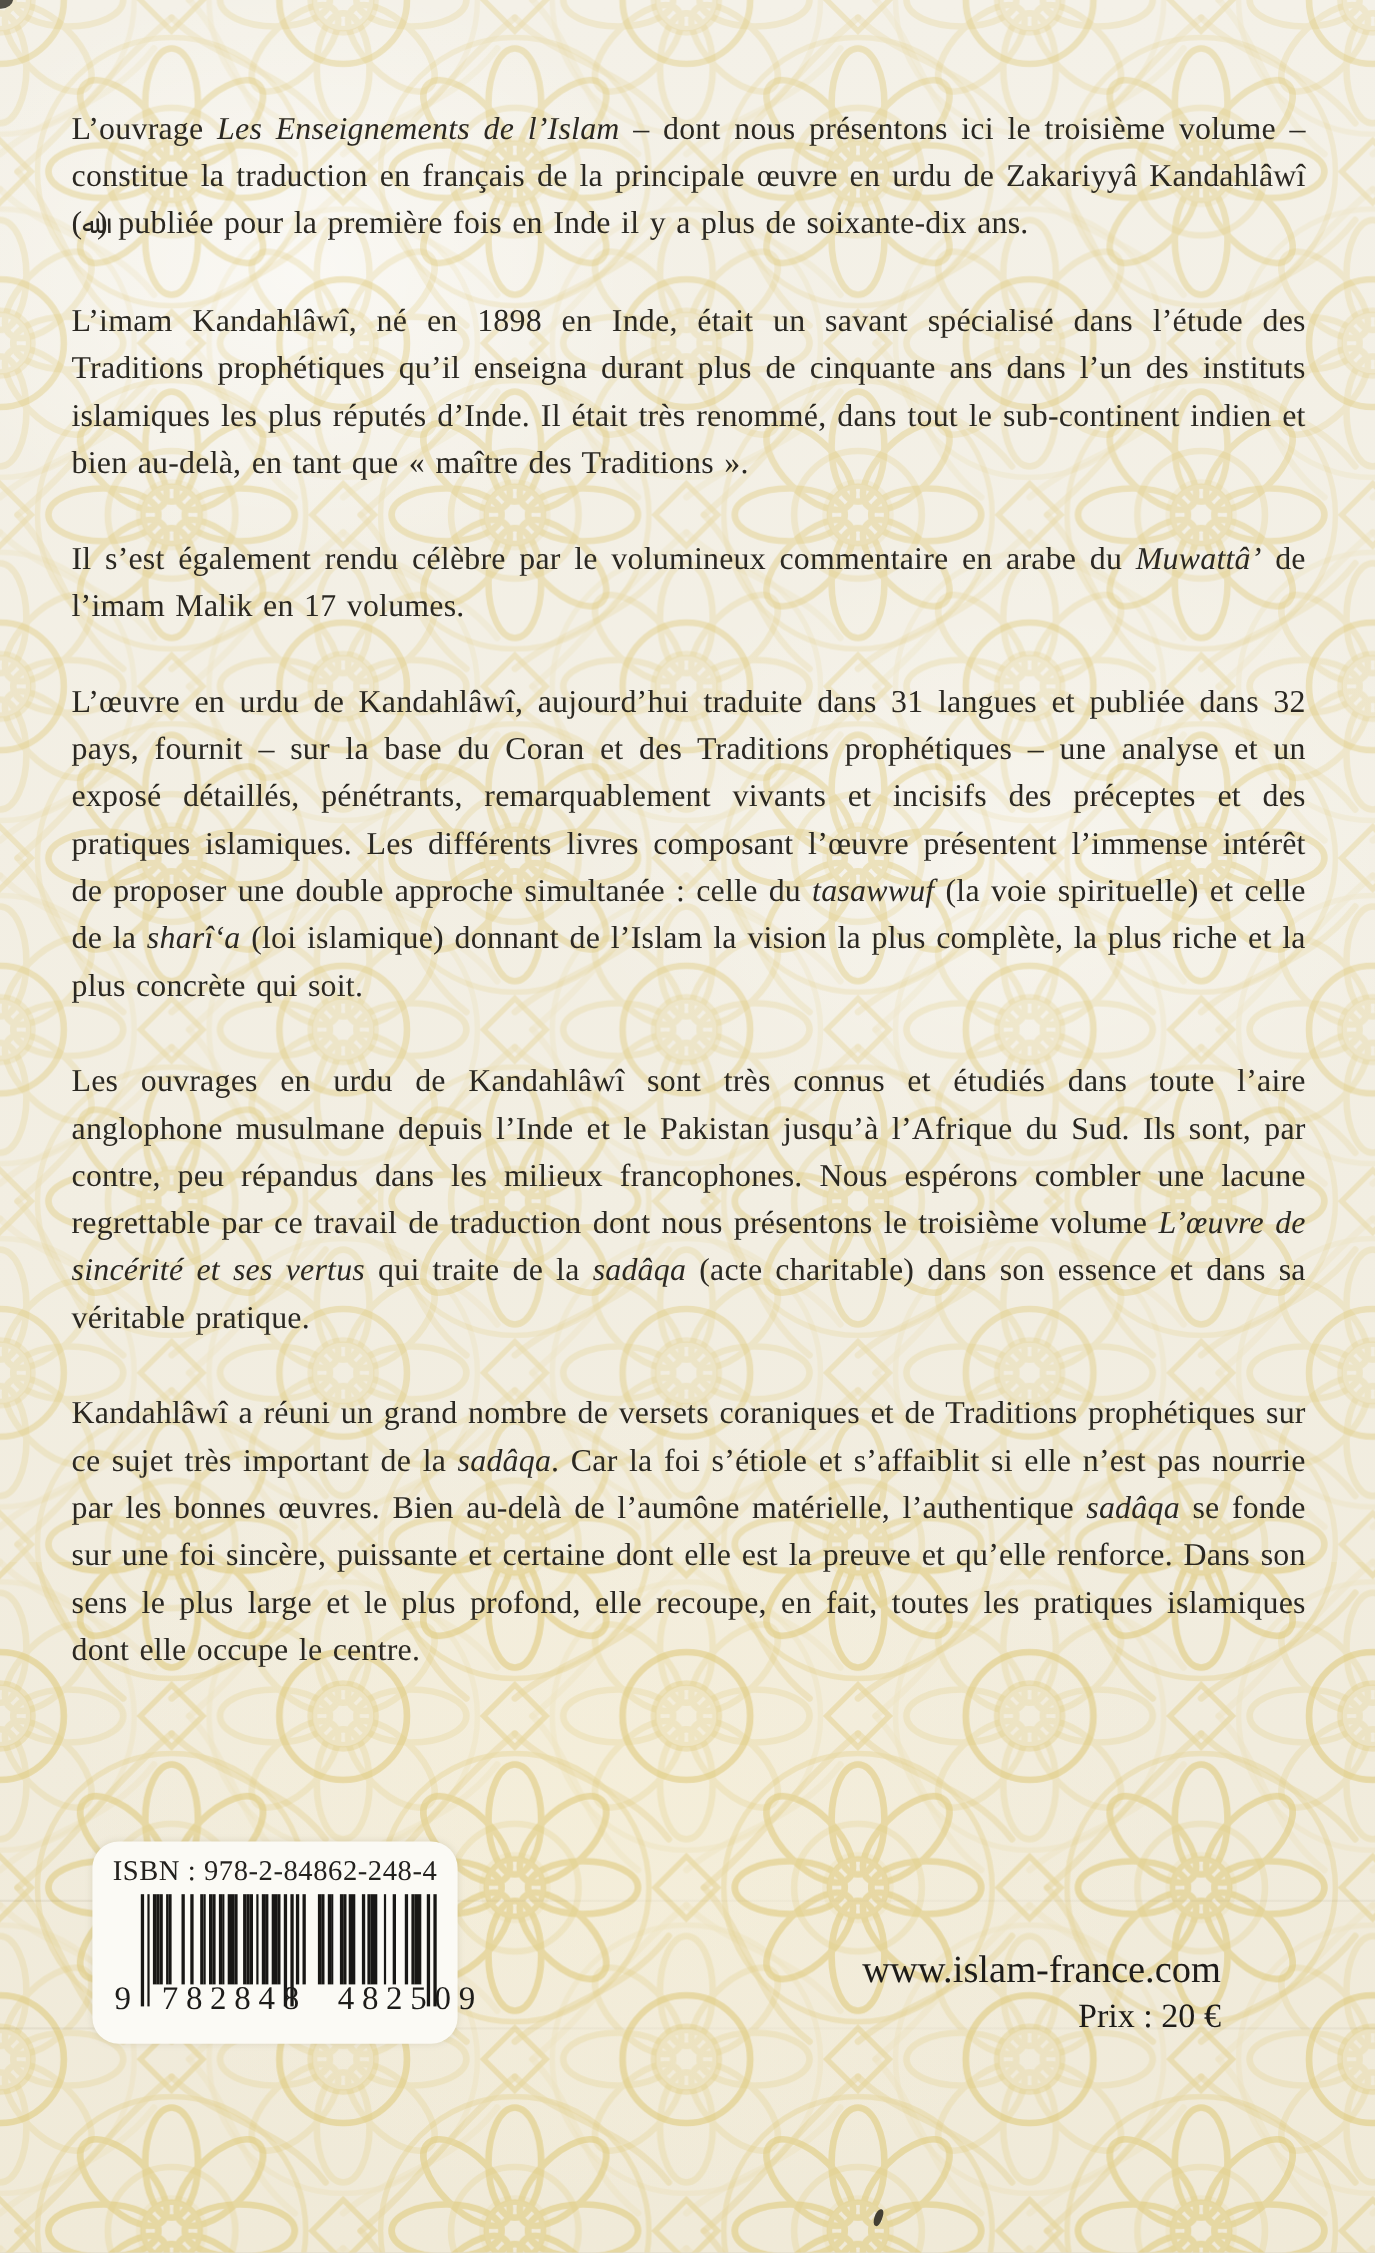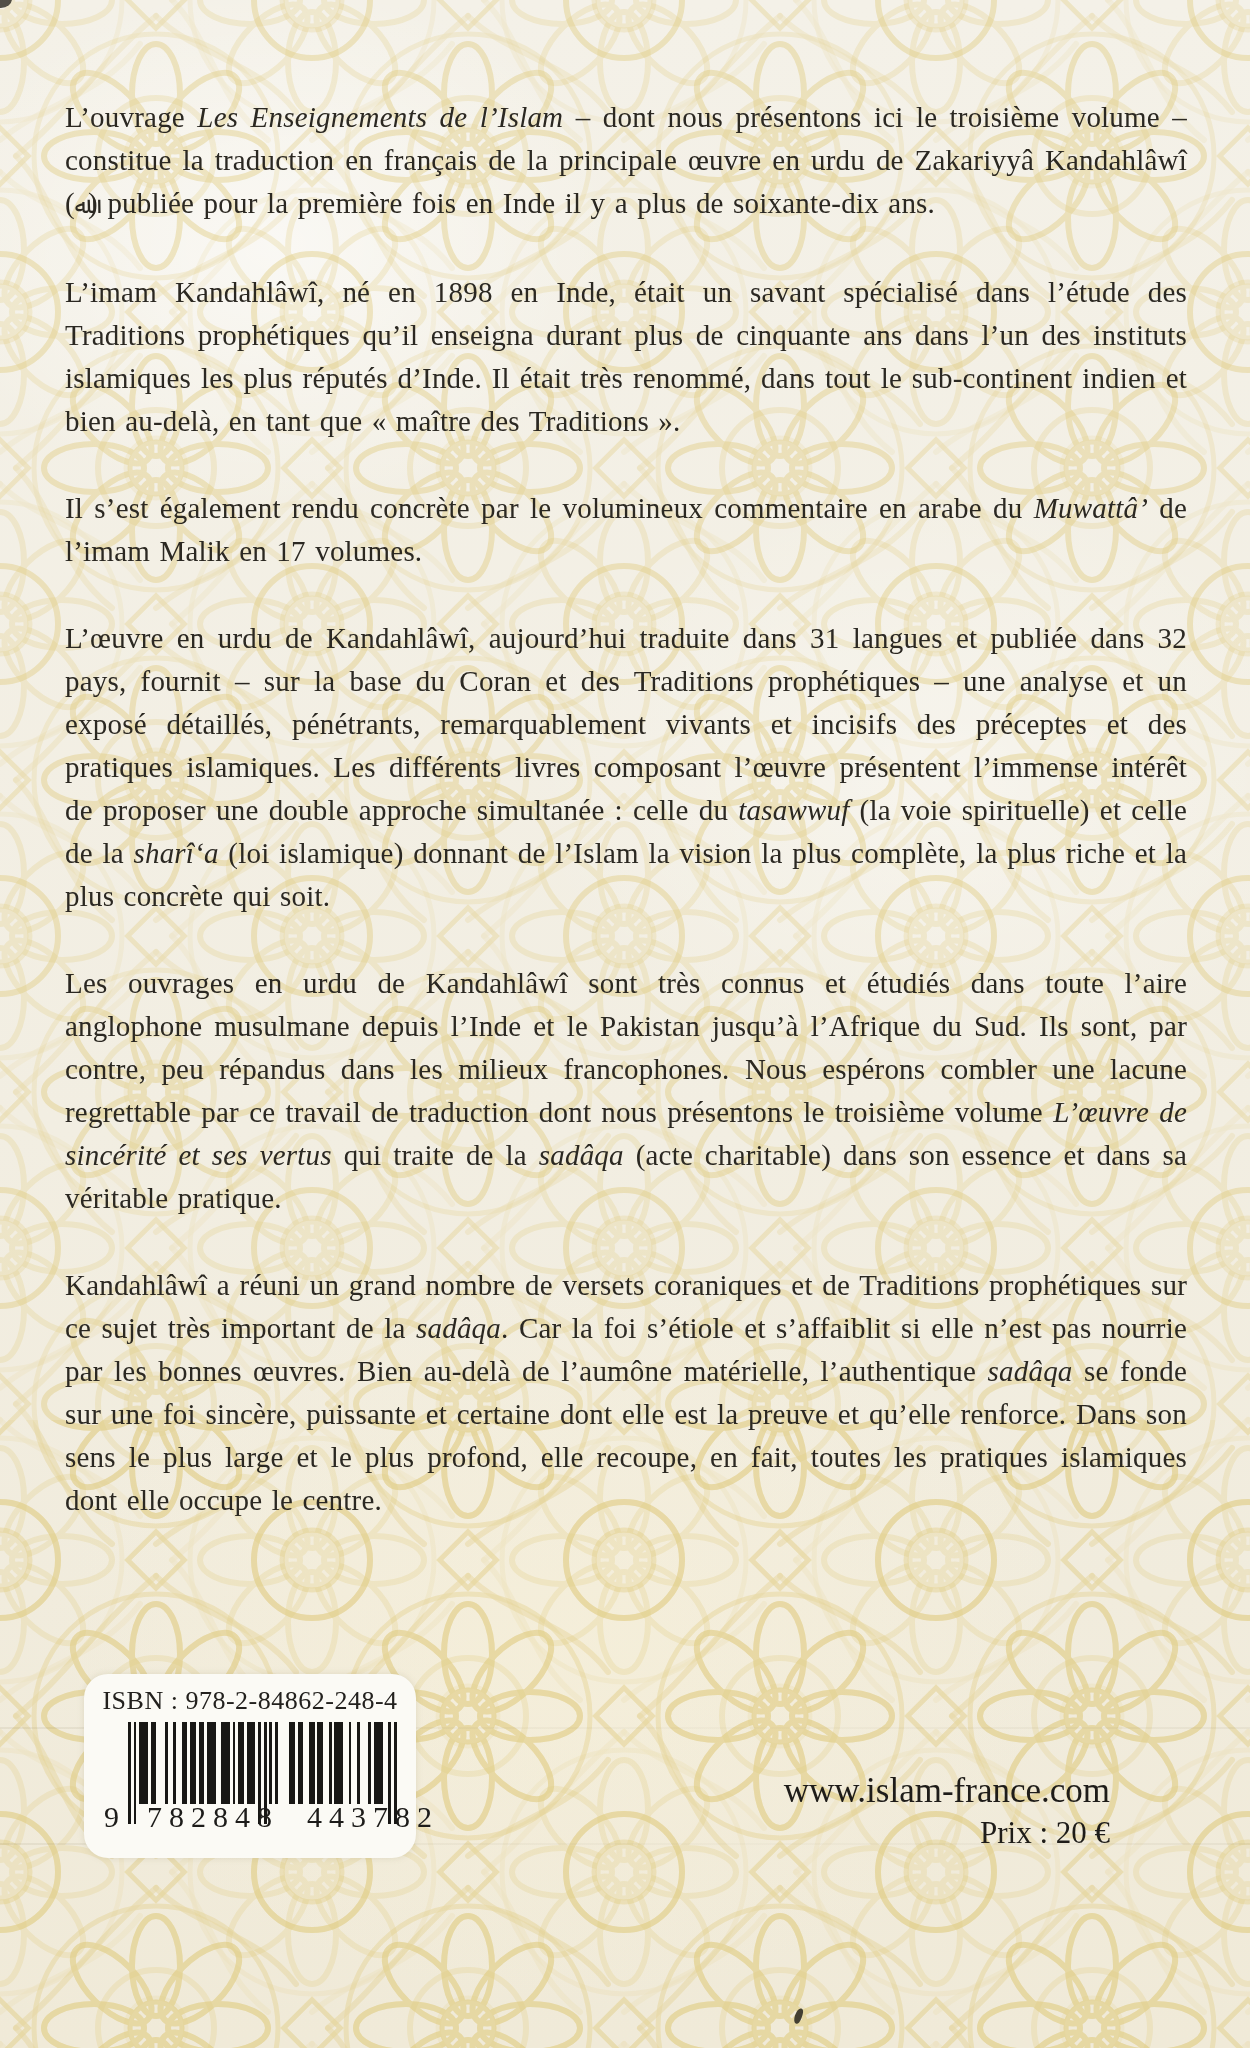--- a/index.html
+++ b/index.html
@@ -116,21 +116,21 @@
     <rect x="-312" y="-312" width="1874" height="2672" fill="url(#arb)" transform="translate(156,156)" opacity="0.26"></rect>
     <rect x="0" y="1420" width="1250" height="628" fill="url(#arb)" opacity="0.28"></rect>
   </svg>
 
   <div class="crease" style="top:1727px"></div>
   <div class="crease" style="top:1843px"></div>
 
   <div class="content">
     <p><span>L’ouvrage </span><em>Les Enseignements de l’Islam</em><span> – dont nous présentons ici le troisième volume – constitue la traduction en français de la principale œuvre en urdu de Zakariyyâ Kandahlâwî (</span><span class="arabic">ﷲ</span><span>) publiée pour la première fois en Inde il y a plus de soixante-dix ans.</span></p>
     <p><span>L’imam Kandahlâwî, né en 1898 en Inde, était un savant spécialisé dans l’étude des Traditions prophétiques qu’il enseigna durant plus de cinquante ans dans l’un des instituts islamiques les plus réputés d’Inde. Il était très renommé, dans tout le sub-continent indien et bien au-delà, en tant que « maître des Traditions ».</span></p>
-    <p><span>Il s’est également rendu concrète par le volumineux commentaire en arabe du </span><em>Muwattâ’</em><span> de l’imam Malik en 17 volumes.</span></p>
+    <p><span>Il s’est également rendu célèbre par le volumineux commentaire en arabe du </span><em>Muwattâ’</em><span> de l’imam Malik en 17 volumes.</span></p>
     <p><span>L’œuvre en urdu de Kandahlâwî, aujourd’hui traduite dans 31 langues et publiée dans 32 pays, fournit – sur la base du Coran et des Traditions prophétiques – une analyse et un exposé détaillés, pénétrants, remarquablement vivants et incisifs des préceptes et des pratiques islamiques. Les différents livres composant l’œuvre présentent l’immense intérêt de proposer une double approche simultanée : celle du </span><em>tasawwuf</em><span> (la voie spirituelle) et celle de la </span><em>sharî‘a</em><span> (loi islamique) donnant de l’Islam la vision la plus complète, la plus riche et la plus concrète qui soit.</span></p>
     <p><span>Les ouvrages en urdu de Kandahlâwî sont très connus et étudiés dans toute l’aire anglophone musulmane depuis l’Inde et le Pakistan jusqu’à l’Afrique du Sud. Ils sont, par contre, peu répandus dans les milieux francophones. Nous espérons combler une lacune regrettable par ce travail de traduction dont nous présentons le troisième volume </span><em>L’œuvre de sincérité et ses vertus</em><span> qui traite de la </span><em>sadâqa</em><span> (acte charitable) dans son essence et dans sa véritable pratique.</span></p>
     <p><span>Kandahlâwî a réuni un grand nombre de versets coraniques et de Traditions prophétiques sur ce sujet très important de la </span><em>sadâqa</em><span>. Car la foi s’étiole et s’affaiblit si elle n’est pas nourrie par les bonnes œuvres. Bien au-delà de l’aumône matérielle, l’authentique </span><em>sadâqa</em><span> se fonde sur une foi sincère, puissante et certaine dont elle est la preuve et qu’elle renforce. Dans son sens le plus large et le plus profond, elle recoupe, en fait, toutes les pratiques islamiques dont elle occupe le centre.</span></p>
   </div>
 
   <div class="isbn-box">
     <div class="isbn-label">ISBN : 978-2-84862-248-4</div>
     <div class="barcode">
       <div class="bars">
           <div class="m b g"></div>
@@ -225,21 +225,21 @@
           <div class="m b"></div>
           <div class="m"></div>
           <div class="m"></div>
           <div class="m b g"></div>
           <div class="m g"></div>
           <div class="m b g"></div>
         </div>
       <div class="digits">
         <span class="d0">9</span>
         <span class="d1">782848</span>
-        <span class="d2">443782</span>
+        <span class="d2">482509</span>
       </div>
     </div>
   </div>
 
   <div class="footer">
     <div class="site">www.islam-france.com</div>
     <div class="price">Prix : 20 €</div>
   </div>
 
   <div class="corner-mark"></div>

